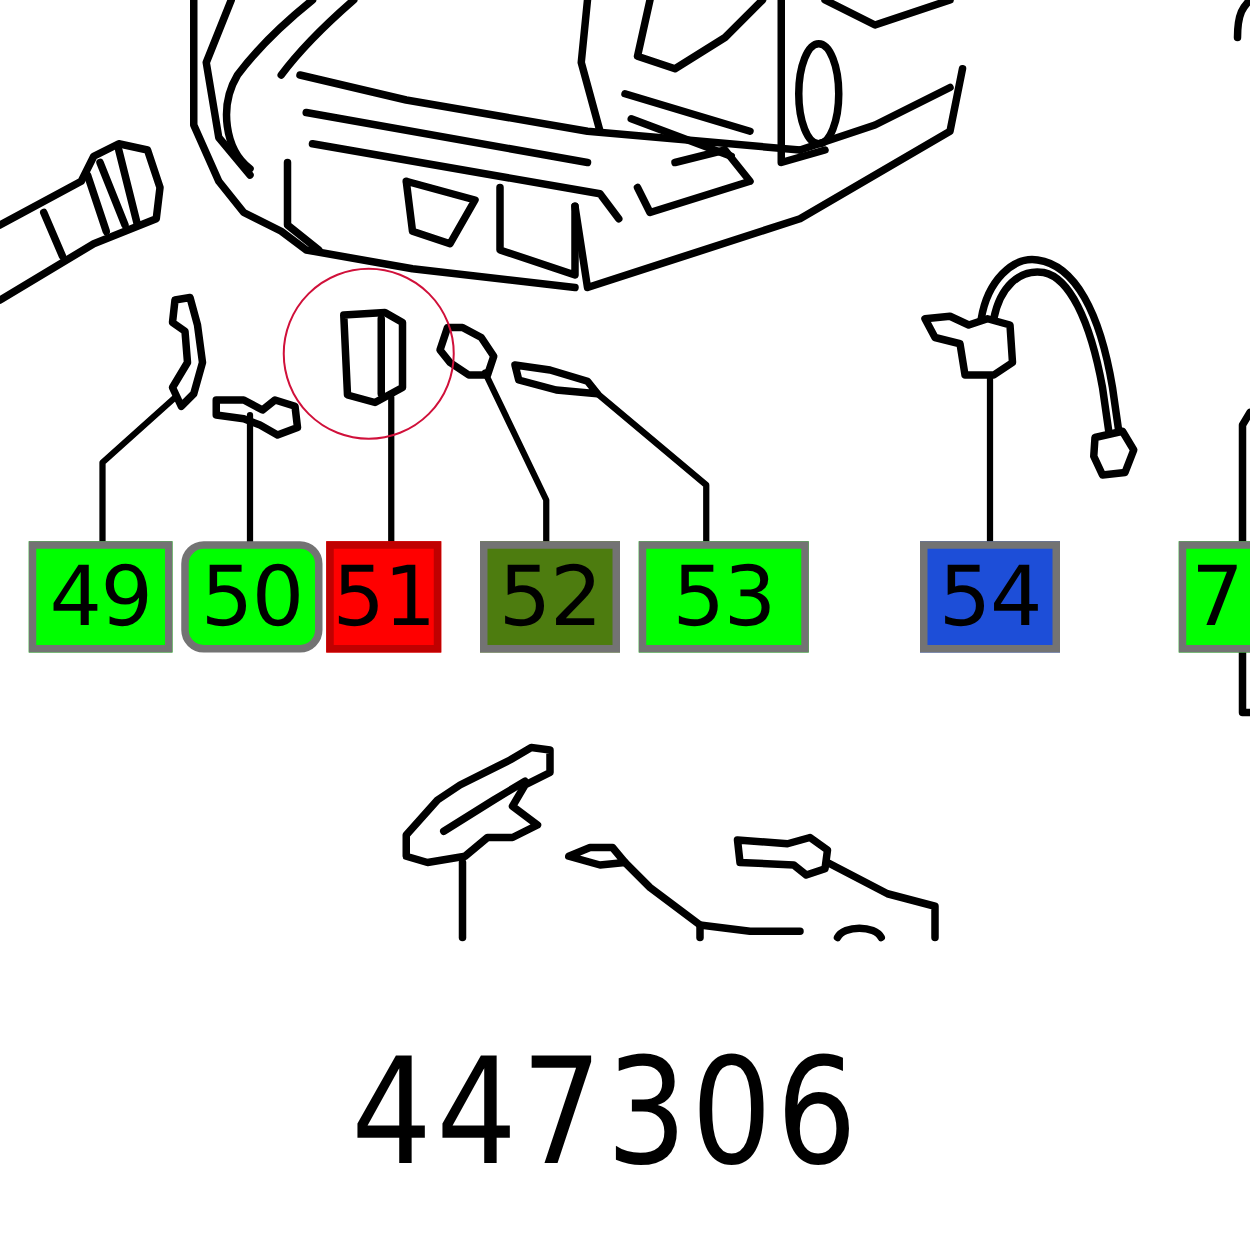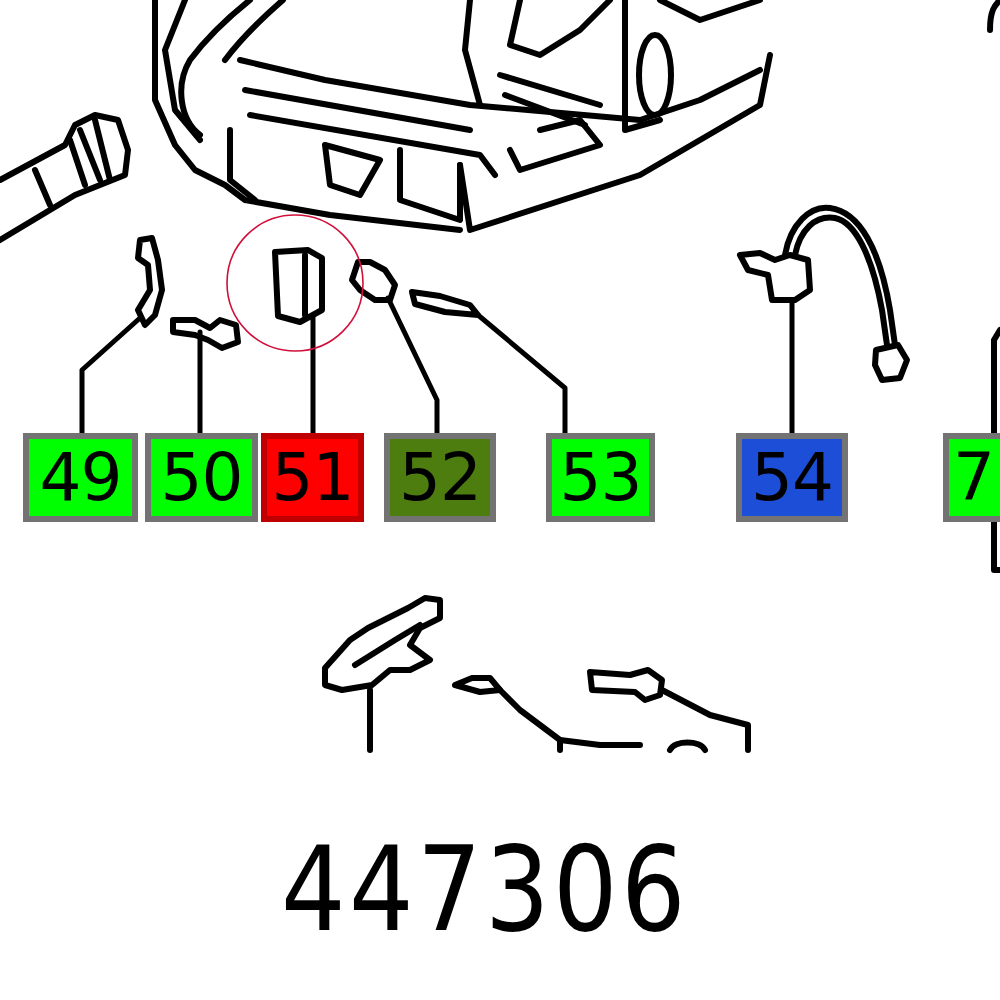--- a/index.html
+++ b/index.html
@@ -99,20 +99,20 @@
       <path d="M565,433 L565,388 L478,315"></path>
       <path d="M792,433 L792,300"></path>
       <path d="M994,433 L994,340"></path>
     </g>
   </g>
 
   <circle cx="295" cy="283" r="68" fill="none" stroke="#d0103a" stroke-width="1.6"></circle>
 </svg>
 
 <div class="label-box" style="left:23px;width:115px;background:#00ff00;">49</div>
-<div class="label-box" style="left:145px;width:113px;background:#00ff00;">50</div>
-<div class="label-box" style="left:261px;width:103px;background:#ff0000;border-color:#c00000;">51</div>
+<div class="label-box" style="left:145px;width:113px;background:#00ff00;border-radius:18px;">50</div>
+<div class="label-box" style="left:261px;width:92px;background:#ff0000;border-color:#c00000;">51</div>
 <div class="label-box" style="left:384px;width:112px;background:#4d7c0f;">52</div>
-<div class="label-box" style="left:511px;width:109px;background:#00ff00;margin-left:35px;">53</div>
+<div class="label-box" style="left:511px;width:136px;background:#00ff00;">53</div>
 <div class="label-box" style="left:736px;width:112px;background:#1d4ed8;">54</div>
 <div class="label-box partial" style="left:943px;width:70px;background:#00ff00;">7</div>
 
 <div id="part-number">447306</div>
 
 </body></html>

